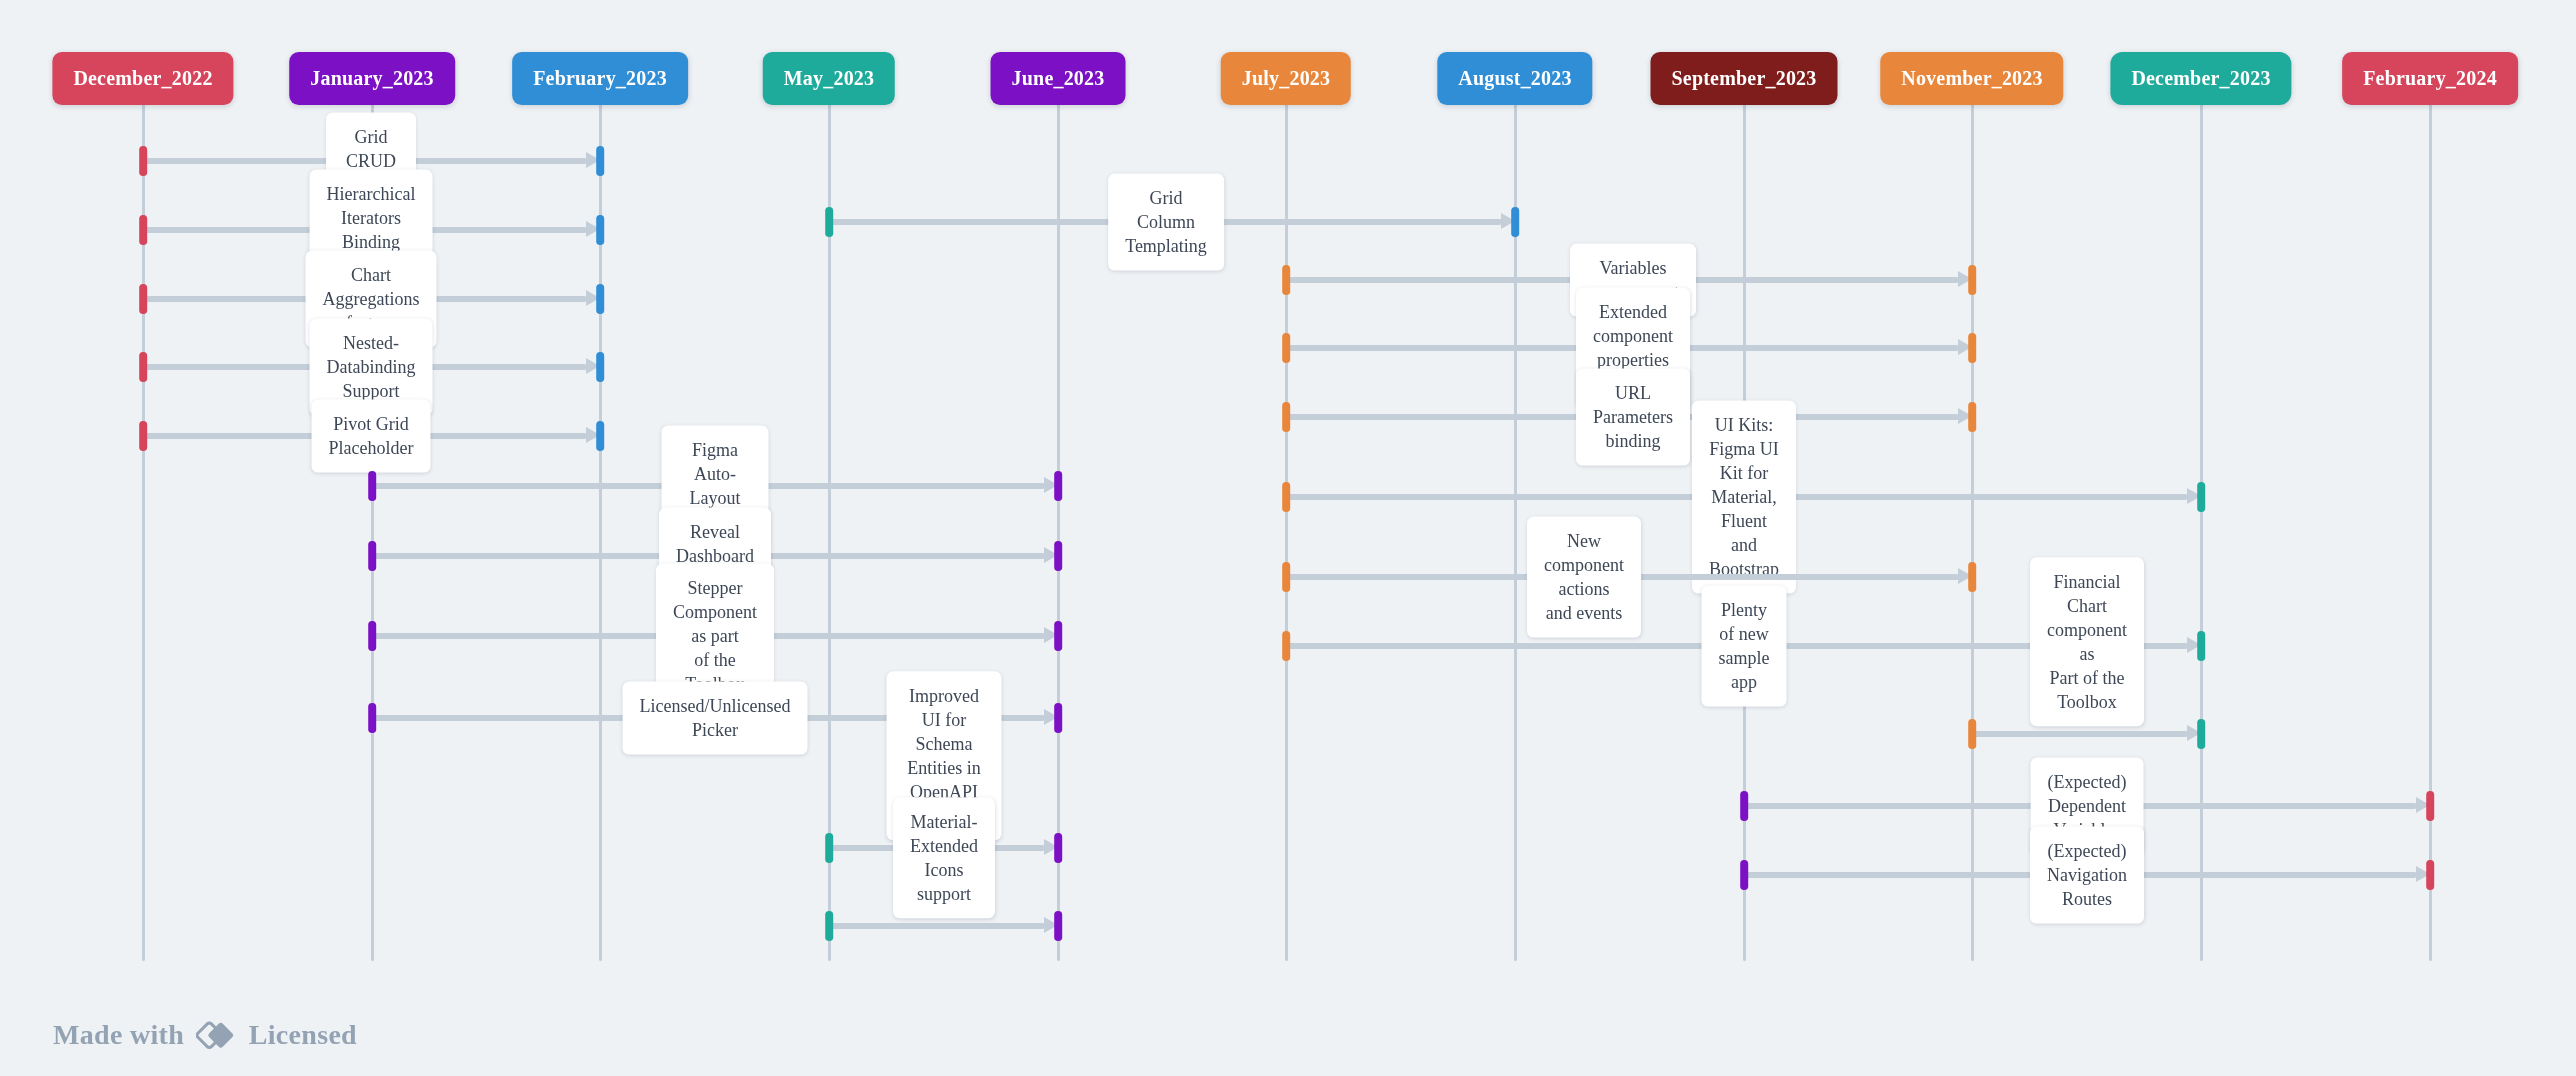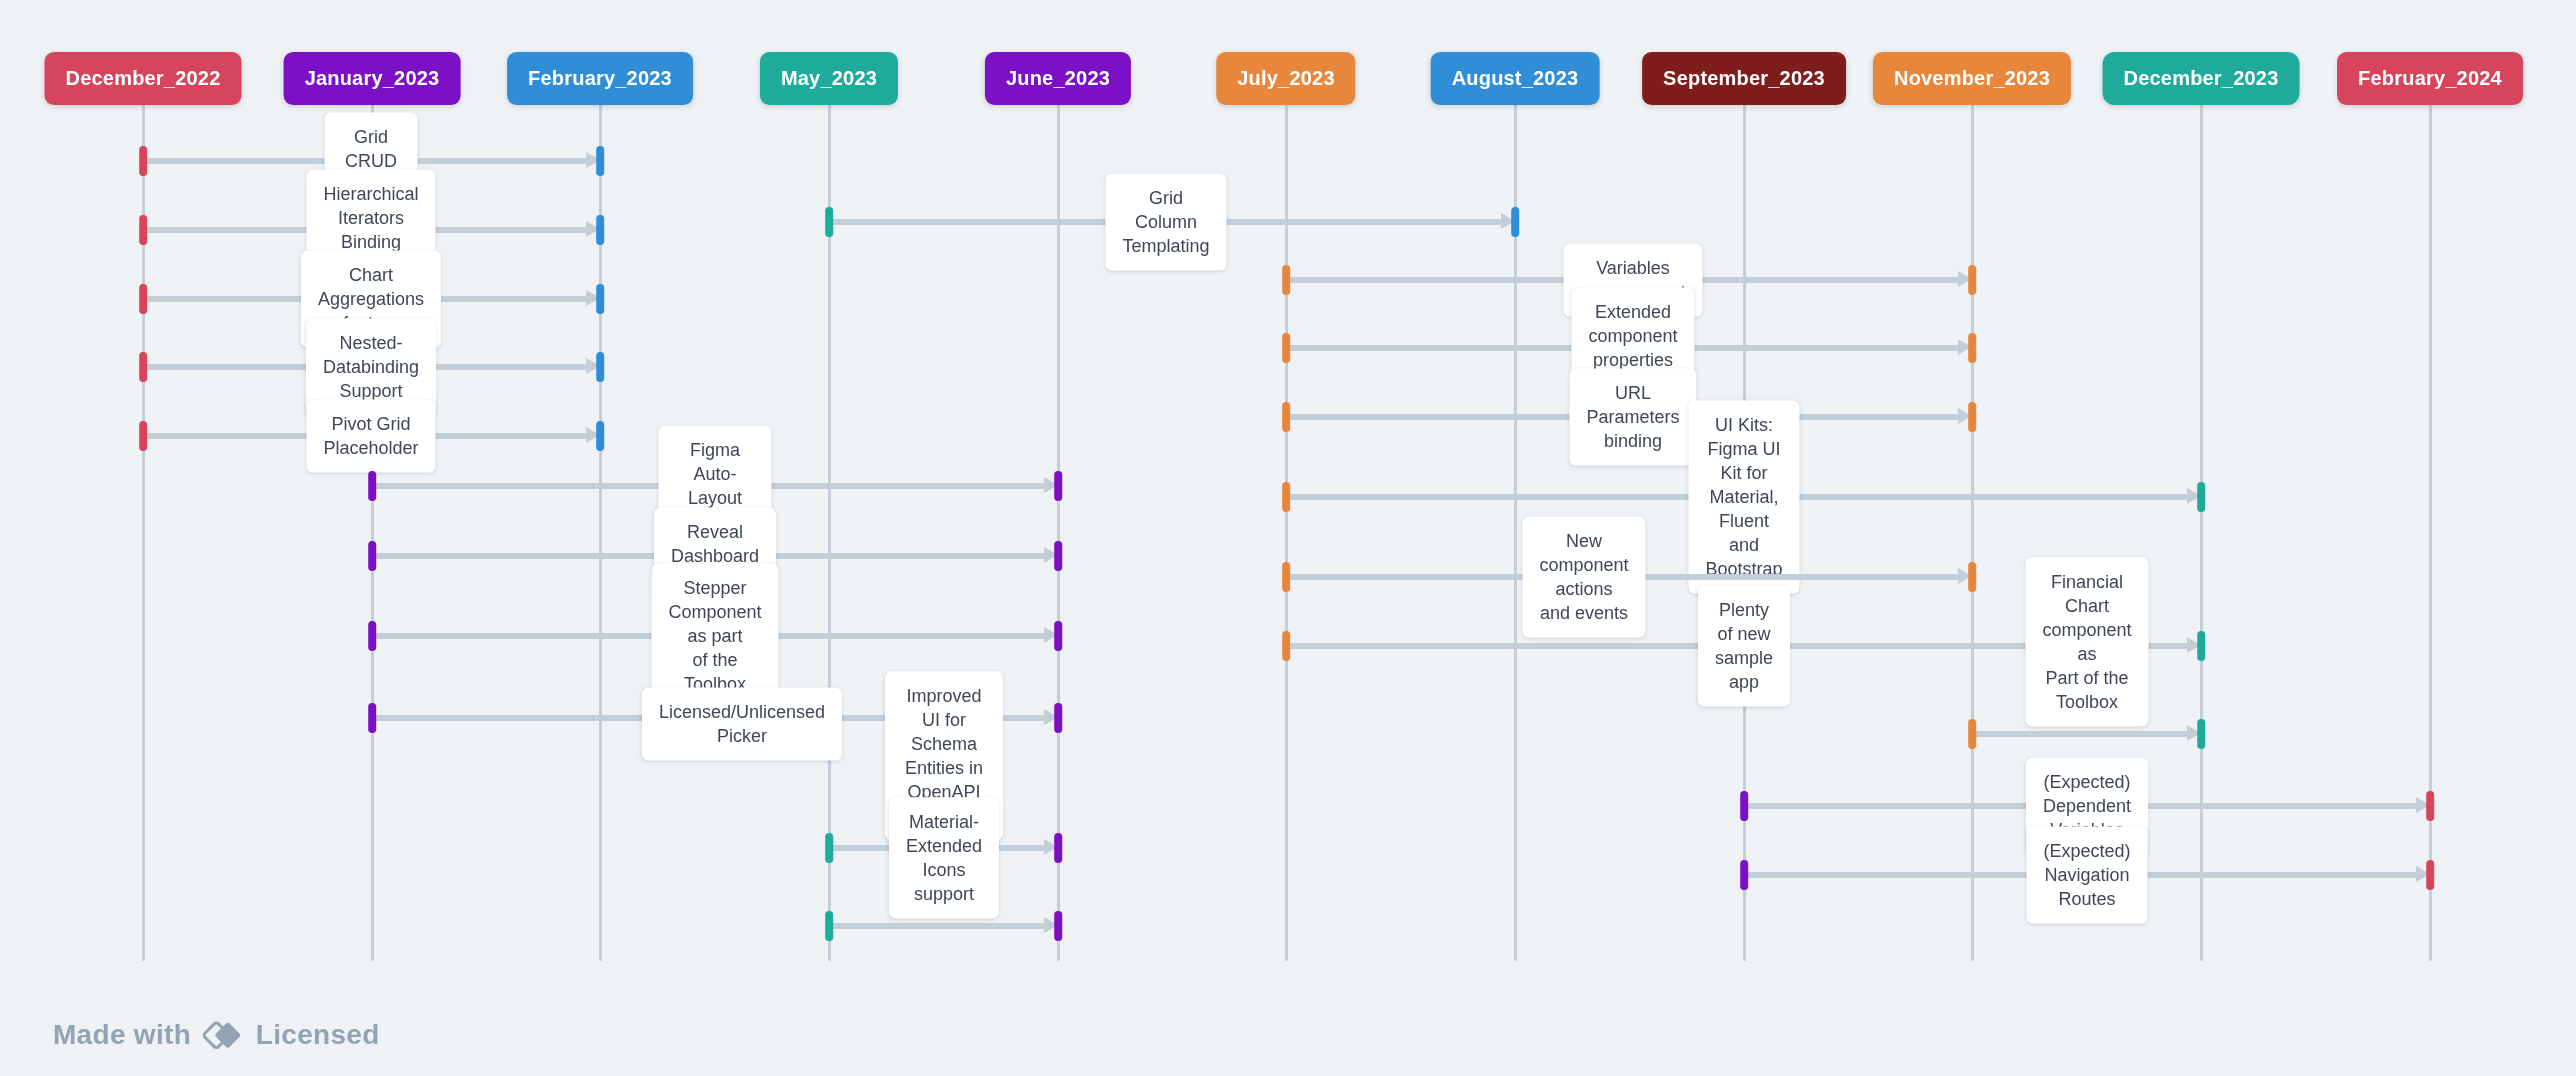--- a/index.html
+++ b/index.html
@@ -3,21 +3,21 @@
 <meta charset="utf-8">
 <style>
   html,body{margin:0;padding:0;}
   body{
     width:2576px;height:1076px;
     background:#eff2f5;
     font-family:"Liberation Sans","DejaVu Sans",sans-serif;
     overflow:hidden;
     position:relative;
   }
-  #canvas{position:absolute;left:0;top:0;width:2142px;height:1076px;}
+  #canvas{position:absolute;left:0;top:0;width:2142px;height:1076px;font-family:Liberation Serif, serif;}
 
   
   .col-line{
     position:absolute;
     width:2.9px;
     background:#c3ced9;
     border-radius:1.9px;
   }
 
   
@@ -175,21 +175,21 @@
         <div class="marker" style="left: 372px; background: rgb(123, 16, 196);"></div>
         <div class="marker" style="left: 1058px; background: rgb(123, 16, 196);"></div>
         <div class="label" style="left: 715px; top: 0px;">Stepper Component as part
 of the Toolbox</div>
       </div>
       <div class="task" style="left: 0px; top: 718px;">
         <div class="bar" style="left: 372px; width: 673px;"></div>
         <div class="arrow" style="left: 1044px;"></div>
         <div class="marker" style="left: 372px; background: rgb(123, 16, 196);"></div>
         <div class="marker" style="left: 1058px; background: rgb(123, 16, 196);"></div>
-        <div class="label" style="left: 715px; top: 6px; margin-left: 27px;">Licensed/Unlicensed Picker</div>
+        <div class="label" style="left: 715px; top: 0px;">Licensed/Unlicensed Picker</div>
       </div>
       <div class="task" style="left: 0px; top: 848px;">
         <div class="bar" style="left: 829px; width: 216px;"></div>
         <div class="arrow" style="left: 1044px;"></div>
         <div class="marker" style="left: 829px; background: rgb(31, 171, 155);"></div>
         <div class="marker" style="left: 1058px; background: rgb(123, 16, 196);"></div>
         <div class="label above" style="left: 944px; top: -7.6px;">Improved UI for Schema Entities in
 OpenAPI Definitions</div>
       </div>
       <div class="task" style="left: 0px; top: 926px;">

